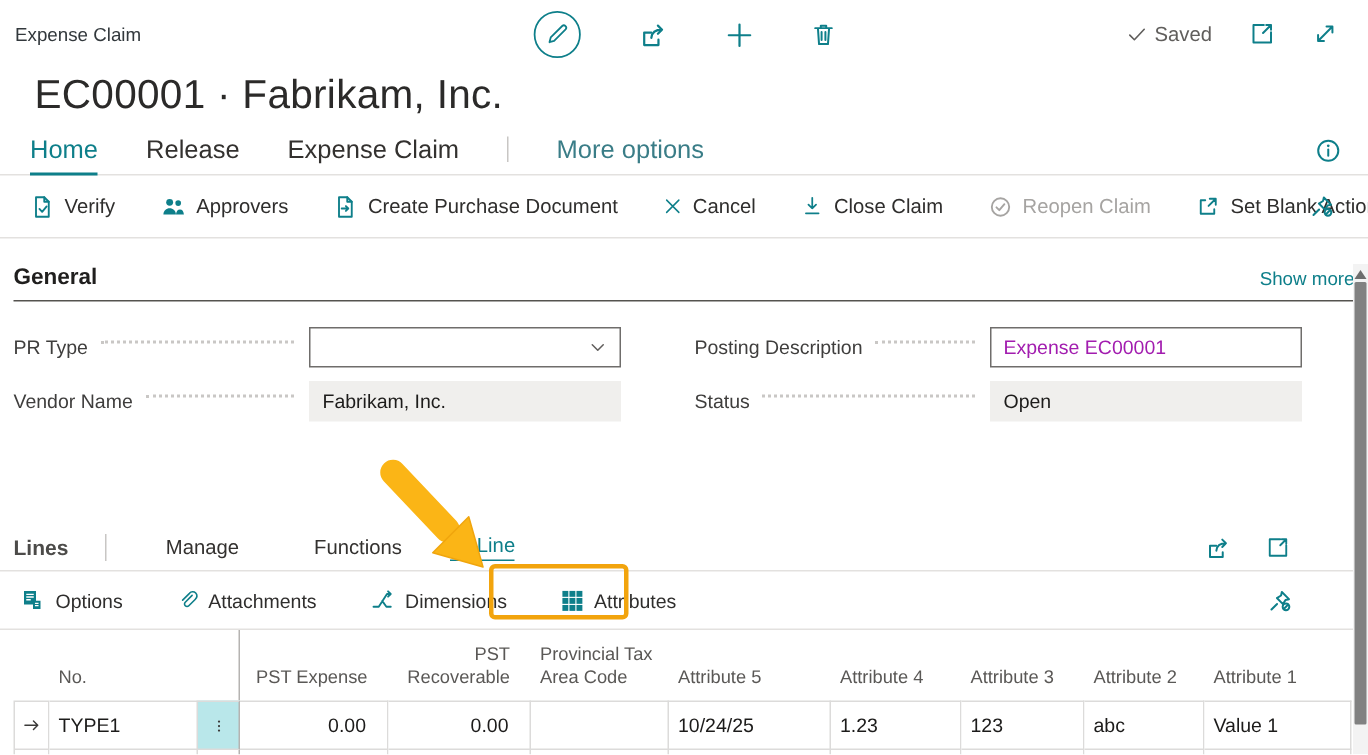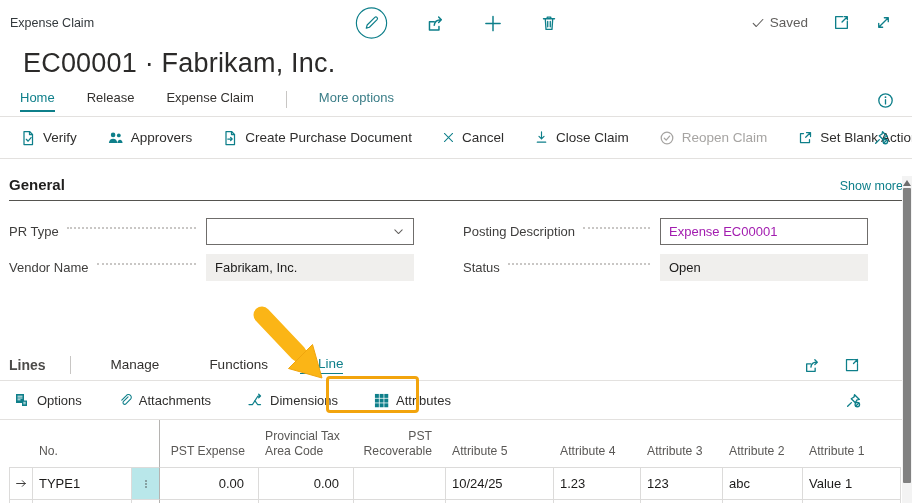--- a/index.html
+++ b/index.html
@@ -26,21 +26,21 @@
   .top-center { position:absolute; left:50%; top:6px; transform:translateX(-50%); display:flex; align-items:center; gap:38px; }
   .top-right { position:absolute; right:20px; top:14px; display:flex; align-items:center; gap:25px; }
   .saved { display:flex; align-items:center; gap:5px; font-size:13.5px; color:var(--muted); }
   .iconbtn { background:none; border:none; padding:0; cursor:pointer; }
 
   
   .title { margin:2px 0 0 23px; font-size:27px; font-weight:300; color:#2b2a29; letter-spacing:.2px; }
 
   
   .menubar { position:relative; margin-top:11px; padding:0 20px; height:27px; border-bottom:1px solid var(--line);
-             display:flex; align-items:flex-start; gap:32px; font-size:13px; color:#33312f; }
+             display:flex; align-items:flex-start; gap:32px; font-size:17px; color:#33312f; }
   .tab { padding-bottom:7px; cursor:pointer; background:none; border:none; font:inherit; color:inherit; }
   .tab.active { color:var(--accent); box-shadow:inset 0 -2px 0 var(--accent); }
   .vdiv { width:1px; height:17px; background:#c8c6c4; margin-top:1px; }
   .more { color:#3a7d87; }
   .menubar .right-ic { position:absolute; right:18px; top:2px; }
 
   
   .actionbar { position:relative; height:42px; padding:0 20px; border-bottom:1px solid var(--line);
                display:flex; align-items:center; gap:30px; font-size:13.5px; }
   .act { display:flex; align-items:center; gap:7px; background:none; border:none; font:inherit;
@@ -393,22 +393,22 @@
         </svg>
     </span>
   </div>
 
   <div class="grid">
     <div class="grow ghead">
       <div class="hcell"></div>
       <div class="hcell">No.</div>
       <div class="hcell freeze-r"></div>
       <div class="hcell r">PST Expense</div>
+      <div class="hcell r">PST Recoverable</div>
       <div class="hcell">Provincial Tax Area Code</div>
-      <div class="hcell r">PST Recoverable</div>
       <div class="hcell">Attribute 5</div>
       <div class="hcell">Attribute 4</div>
       <div class="hcell">Attribute 3</div>
       <div class="hcell">Attribute 2</div>
       <div class="hcell">Attribute 1</div>
     </div>
 
     <div class="grow drow">
       <div class="dcell">
         <span>

